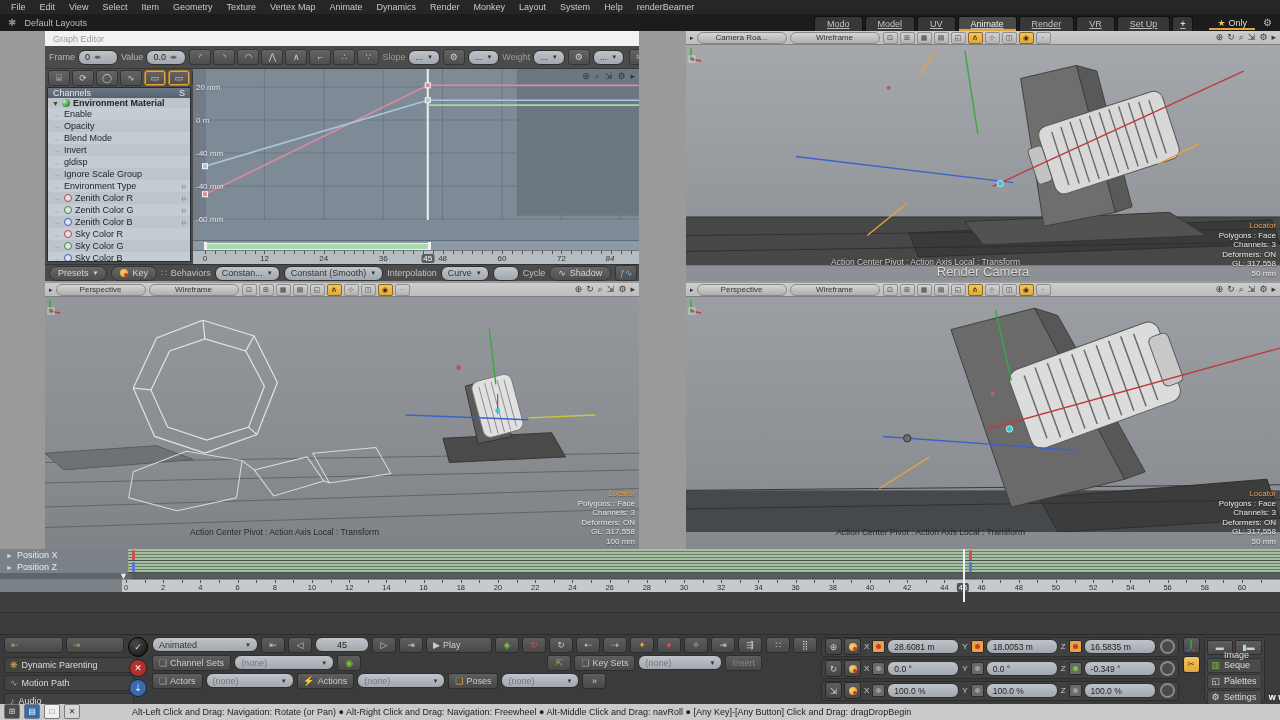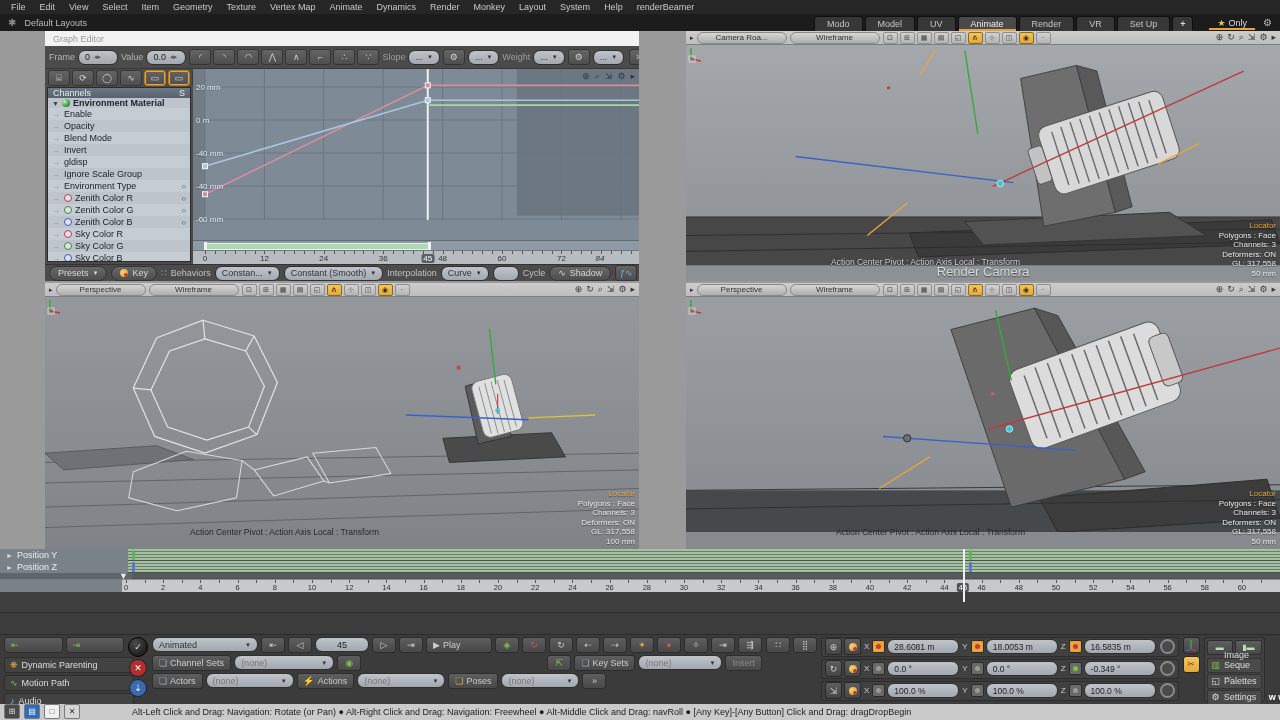--- a/index.html
+++ b/index.html
@@ -5,21 +5,21 @@
   html,body{margin:0;padding:0;}
   body{width:1280px;height:720px;overflow:hidden;background:#3a3a3a;
        font-family:"Liberation Sans",sans-serif;font-size:9px;color:#ccc;}
   .app{display:flex;flex-direction:column;width:1280px;height:720px;}
 
   
   .menubar{height:15px;background:#262626;display:flex;align-items:center;padding-left:4px;color:#c9c9c9;}
   .menubar .mi{padding:0 7px;cursor:default;}
   .layoutbar{height:17px;background:#1c1c1c;display:flex;align-items:center;color:#bbb;}
   .lb-star{color:#8a8a8a;padding:0 8px;font-size:10px;}
-  .tabs{display:flex;align-items:flex-end;height:17px;margin-left:auto;}
+  .tabs{display:flex;align-items:flex-end;height:17px;margin-left:auto;text-decoration:underline;}
   .tab{background:#373737;border:1px solid #101010;border-bottom:none;color:#c5c5c5;
        padding:2px 12px;margin-right:2px;border-radius:3px 3px 0 0;}
   .tab.active{background:#4a4a4a;color:#eee;box-shadow:inset 0 -2px 0 #e8a33d;}
   .tab.add{padding:2px 7px;color:#ddd;font-weight:bold;}
   .only{display:flex;align-items:center;gap:3px;color:#ddd;padding:2px 8px;margin-left:14px;
         box-shadow:inset 0 -2px 0 #e8a33d;}
   .only .st{color:#e8c35a;}
   .lb-gear{padding:0 8px;color:#bdbdbd;font-size:10px;}
 
   
@@ -442,21 +442,21 @@
               <span class="tick" style="left: 477.3px;"></span>
               <span class="tick" style="left: 487.2px;"></span>
               <span class="num" style="left: 12px;">0</span>
               <span class="num" style="left: 71.4px;">12</span>
               <span class="num" style="left: 130.8px;">24</span>
               <span class="num" style="left: 190.2px;">36</span>
               <span class="num cur" style="left: 234.75px;">45</span>
               <span class="num" style="left: 249.6px;">48</span>
               <span class="num" style="left: 309px;">60</span>
               <span class="num" style="left: 368.4px;">72</span>
-              <span class="num" style="left: 407px; font-style: italic;">84</span>
+              <span class="num" style="left: 417px; font-style: italic;">84</span>
               <span class="num" style="left: 487.2px; text-align: right;">96</span>
             </div>
         </div>
       </div>
 
       <div class="ge-bottom">
         <div class="ge-presets">
           <span class="btn">
               <span>Presets</span>
               <span class="car" style="font-size:6px;">▼</span>
@@ -739,25 +739,25 @@
           <rect x="3" y="11" width="6" height="6" fill="none" stroke="#d0d0d0"></rect>
         </svg>
       </div>
     </div>
   </div>
 
   <div class="timeline" id="timeline">
       <div class="tl-row tl-track">
         <div class="tl-label">
           <span class="tri">►</span>
-          <span>Position Y</span>
+          <span>Position X</span>
         </div>
         <div class="tl-area">
-          <span class="mk" style="left: 4px; height: 10px; background: rgb(88, 184, 88);"></span>
-          <span class="mk" style="left: 841px; height: 10px; background: rgb(88, 184, 88);"></span>
+          <span class="mk" style="left: 4px; height: 10px; background: rgb(208, 80, 80);"></span>
+          <span class="mk" style="left: 841px; height: 10px; background: rgb(208, 80, 80);"></span>
         </div>
       </div>
       <div class="tl-row tl-track">
         <div class="tl-label">
           <span class="tri">►</span>
           <span>Position Z</span>
         </div>
         <div class="tl-area">
           <span class="mk" style="left: 4px; height: 10px; background: rgb(88, 120, 208);"></span>
           <span class="mk" style="left: 841px; height: 10px; background: rgb(88, 120, 208);"></span>

